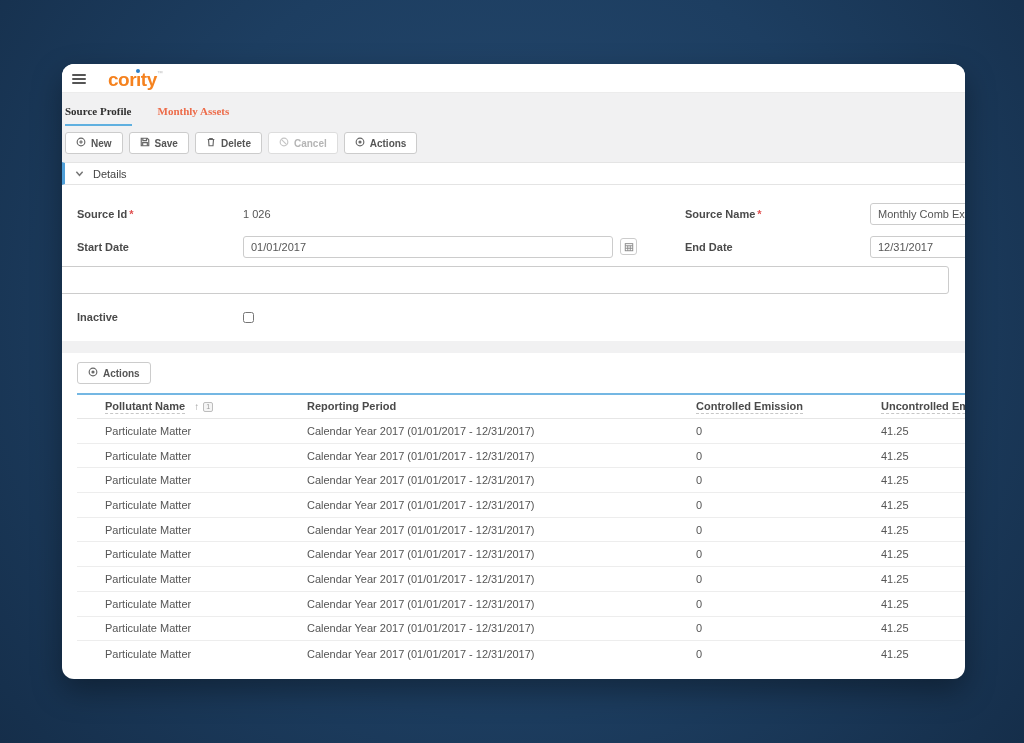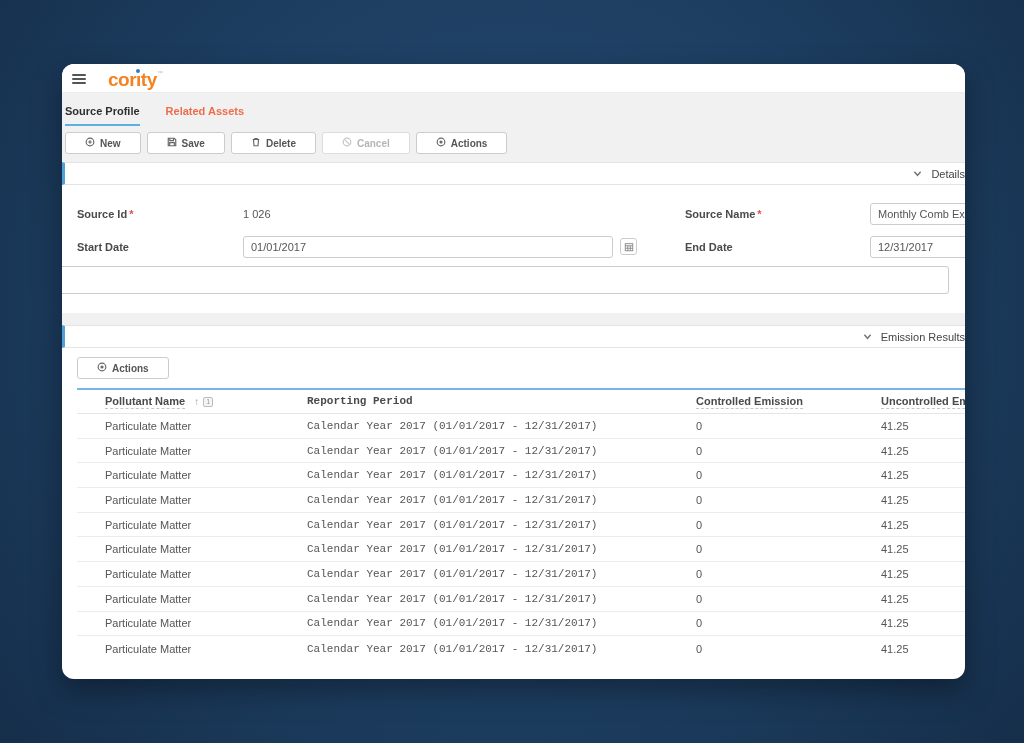--- a/index.html
+++ b/index.html
@@ -17,39 +17,39 @@
   
   .appbar { height:28px; display:flex; align-items:center; padding:0 8px; background:#fff; }
   .hamburger { width:14px; height:10px; display:flex; flex-direction:column; justify-content:space-between; cursor:pointer; margin:2px 4px 0 2px; }
   .hamburger span { display:block; height:2px; background:#555; border-radius:1px; }
   .logo { margin-left:18px; font-size:19px; font-weight:bold; color:#f5821f; letter-spacing:-0.5px; line-height:1; position:relative; top:1px; }
   .logo .iwrap { position:relative; display:inline-block; }
   .logo .idot { position:absolute; left:50%; transform:translateX(-50%); top:-1px; width:4px; height:4px; border-radius:50%; background:#2a7fc9; }
   .logo sup { font-size:6px; color:#bbb; font-weight:normal; vertical-align:top; }
   
   .strip { background:#f1f1f2; border-top:1px solid #ececec; padding:0 0 8px 0; }
-  .tabs { display:flex; gap:26px; padding:10px 0 0 3px; }
+  .tabs { display:flex; gap:26px; padding:10px 0 0 3px;font-family:Liberation Serif, serif; }
   .tab { padding:2px 0 7px 0; font-weight:bold; cursor:pointer; white-space:nowrap; }
   .tab.active { color:#2f2f2f; border-bottom:2px solid #5fb0e0; }
   .tab.inactive { color:#ed6c4a; }
   .toolbar { display:flex; gap:6px; padding:6px 0 0 3px; }
   .btn {
     display:inline-flex; align-items:center; gap:5px; background:#fff;
-    border:1px solid #ccc; border-radius:3px; padding:4px 19px; font-size:10px;
+    border:1px solid #ccc; border-radius:3px; padding:4px 10px; font-size:10px;
     color:#555; cursor:pointer; font-weight:bold; white-space:nowrap;
   }
   .btn svg { width:10px; height:10px; stroke:#666; fill:none; stroke-width:1.4; }
   .btn.disabled { color:#b5b5b5; border-color:#ddd; cursor:default; }
   .btn.disabled svg { stroke:#c5c5c5; }
   
   .sec-head {
     height:23px; display:flex; align-items:center; gap:9px;
     border-top:1px solid #e4e4e4; border-bottom:1px solid #e4e4e4;
     border-left:3px solid #4f9fd8; padding-left:10px; background:#fff;
-    color:#444; cursor:pointer;justify-content:flex-end;
+    color:#444; cursor:pointer;
   }
   .chev svg { width:9px; height:9px; stroke:#777; fill:none; stroke-width:1.6; }
   
   .form { background:#fff; padding:12px 16px 10px 0; }
   .frow { display:flex; align-items:center; min-height:33px; }
   .lbl1 { width:181px; padding-left:15px; font-weight:bold; color:#4a4a4a; flex:none; }
   .fld1 { width:442px; flex:none; display:flex; align-items:center; gap:7px; }
   .lbl2 { width:185px; font-weight:bold; color:#4a4a4a; flex:none; }
   .fld2 { flex:1; overflow:visible; }
   .req { color:#e04f4f; margin-left:2px; }
@@ -69,21 +69,21 @@
   input[type=checkbox] { width:11px; height:11px; accent-color:#999; }
   
   .gap { height:12px; background:#f1f1f2; }
   .em-body { background:#fff; }
   .em-toolbar { padding:9px 0 9px 15px; }
   
   .table { margin-left:15px; border-top:2px solid #74b7e3; }
   .trow { display:flex; align-items:center; white-space:nowrap;justify-content:space-between; }
   .thead { padding:5px 0 6px 0; font-weight:bold; color:#4a4a4a; border-bottom:1px solid #e6e6e6; }
   .c1 { width:230px; padding-left:28px; flex:none; overflow:visible; }
-  .c2 { width:361px; flex:none;font-family:Liberation Mono, monospace; }
+  .c2 { width:361px; flex:none; }
   .c3 { width:185px; flex:none;margin-left:28px; }
   .c4 { min-width:160px; flex:none; }
   .dash { border-bottom:1px dashed #c6c6c6; padding-bottom:1px; }
   .sortwrap { display:inline-flex; align-items:center; gap:4px; margin-left:6px; }
   .sort-arrow { color:#9a9a9a; font-weight:normal; font-size:10px; }
   .sort-badge {
     display:inline-flex; align-items:center; justify-content:center;
     width:10px; height:10px; border:1px solid #bdbdbd; border-radius:2px;
     font-size:7px; color:#9a9a9a; font-weight:normal; background:#f5f5f5;
   }
@@ -100,21 +100,21 @@
         <span></span>
         <span></span>
         <span></span>
       </div>
     <div class="logo"><span>cor</span><span class="iwrap"><span>ı</span><span class="idot"></span></span><span>ty</span><sup>™</sup></div>
   </div>
 
   <div class="strip">
     <div class="tabs">
       <div class="tab active">Source Profile</div>
-      <div class="tab inactive">Related Assets</div>
+      <div class="tab inactive">Monthly Assets</div>
     </div>
     <div class="toolbar">
       <button class="btn">
         <span><svg viewBox="0 0 12 12">
               <circle cx="6" cy="6" r="4.6"></circle>
               <path d="M6 3.8v4.4M3.8 6h4.4"></path>
             </svg></span>
         <span>New</span>
       </button>
       <button class="btn">
@@ -174,30 +174,30 @@
             </svg>
           </span>
       </div>
       <div class="lbl2">End Date</div>
       <div class="fld2"><input type="text" class="inp-date2" value="12/31/2017" style=""></div>
     </div>
     <div class="frow notes">
       <div class="lbl1">Notes</div>
       <div class="fld2"><textarea class="notes-area" style=""></textarea></div>
     </div>
+    <div class="frow" style="min-height:28px;">
+      <div class="lbl1">Inactive</div>
+      <div class="fld1">
+          <input type="checkbox" style="">
+        </div>
+    </div>
   </div>
 
   <div class="gap"></div>
 
-  <div class="sec-head">
-    <span class="chev"><svg viewBox="0 0 10 10">
-          <path d="M1.5 3l3.5 4 3.5-4"></path>
-        </svg></span>
-    <span>Emission Results</span>
-  </div>
 
   <div class="em-body">
     <div class="em-toolbar">
       <button class="btn">
         <span><svg viewBox="0 0 12 12">
               <circle cx="6" cy="6" r="4.6"></circle>
               <circle cx="6" cy="6" r="1.2" fill="#666"></circle>
             </svg></span>
         <span>Actions</span>
       </button>

